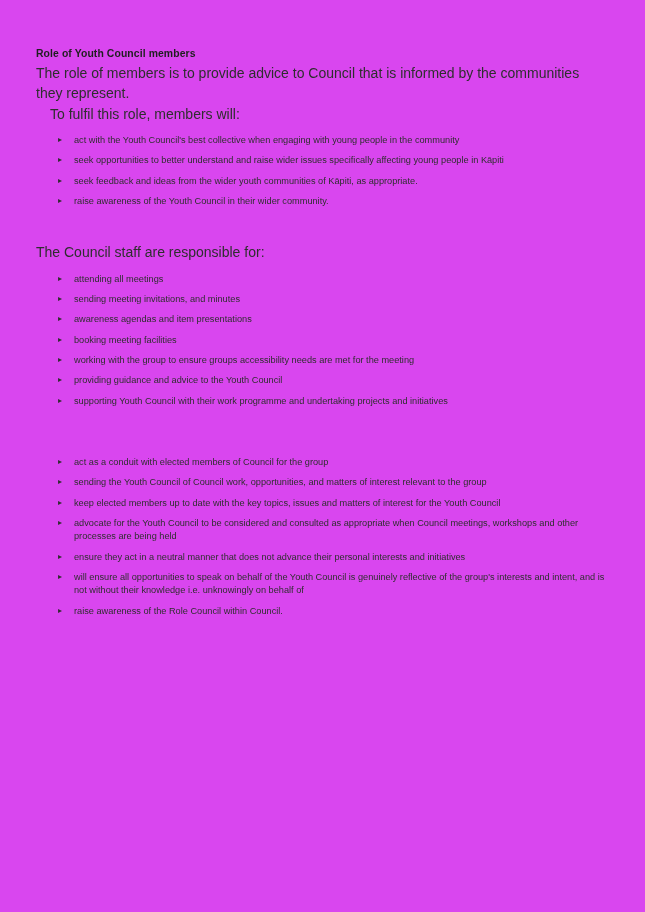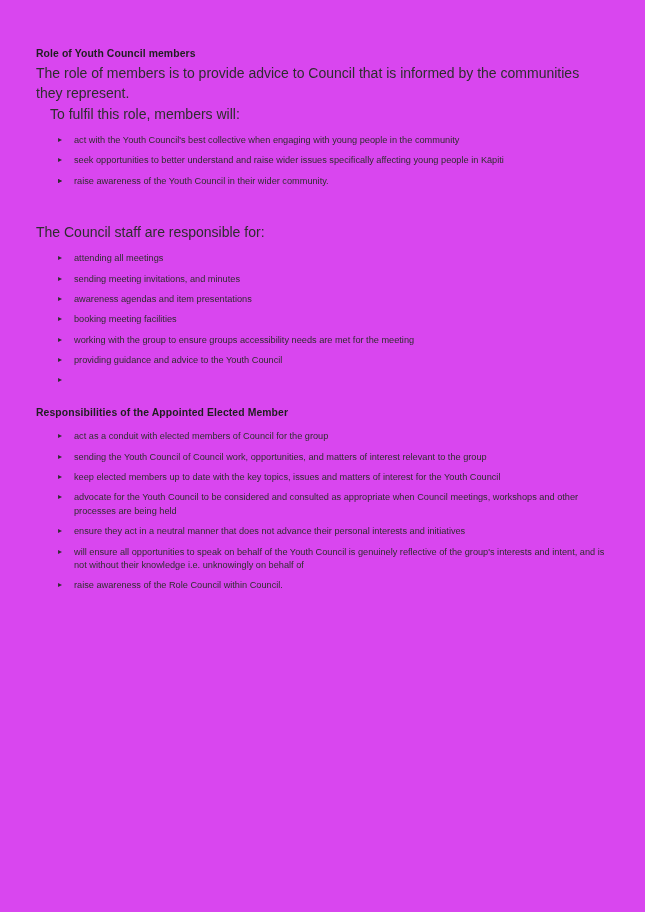--- a/index.html
+++ b/index.html
@@ -86,20 +86,21 @@
         <li>
           <span class="marker">▸</span>
           <span>act with the Youth Council's best collective when engaging with young people in the community</span>
         </li>
         <li>
           <span class="marker">▸</span>
           <span>seek opportunities to better understand and raise wider issues specifically affecting young people in Kāpiti</span>
         </li>
         <li>
           <span class="marker">▸</span>
+          <span>seek feedback and ideas from the wider youth communities of Kāpiti, as appropriate.</span>
         </li>
         <li>
           <span class="marker">▸</span>
           <span>raise awareness of the Youth Council in their wider community.</span>
         </li>
       </ul>
     </div>
 
     <div class="sec-spacer-1"></div>
 
@@ -127,28 +128,28 @@
         <li>
           <span class="marker">▸</span>
           <span>working with the group to ensure groups accessibility needs are met for the meeting</span>
         </li>
         <li>
           <span class="marker">▸</span>
           <span>providing guidance and advice to the Youth Council</span>
         </li>
         <li>
           <span class="marker">▸</span>
+          <span>supporting Youth Council with their work programme and undertaking projects and initiatives</span>
         </li>
       </ul>
     </div>
 
     <div class="sec-spacer-2"></div>
 
     <div class="section">
-      <h2 class="section-heading">Responsibilities of the Appointed Elected Member</h2>
       <ul class="bullets">
         <li>
           <span class="marker">▸</span>
           <span>act as a conduit with elected members of Council for the group</span>
         </li>
         <li>
           <span class="marker">▸</span>
           <span>sending the Youth Council of Council work, opportunities, and matters of interest relevant to the group</span>
         </li>
         <li>

